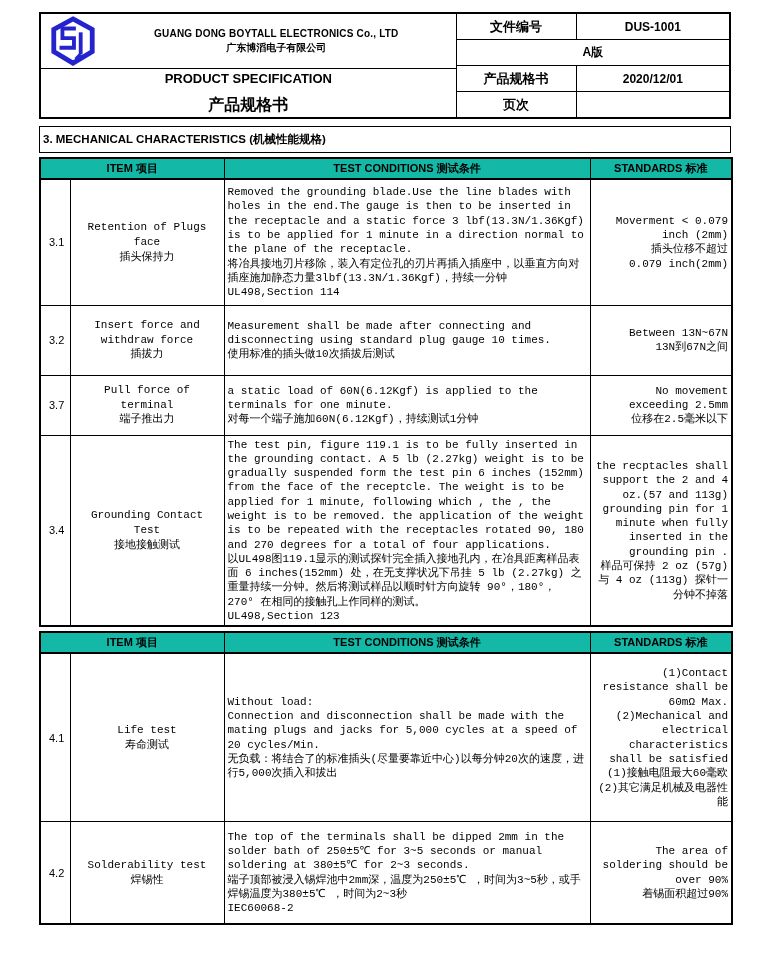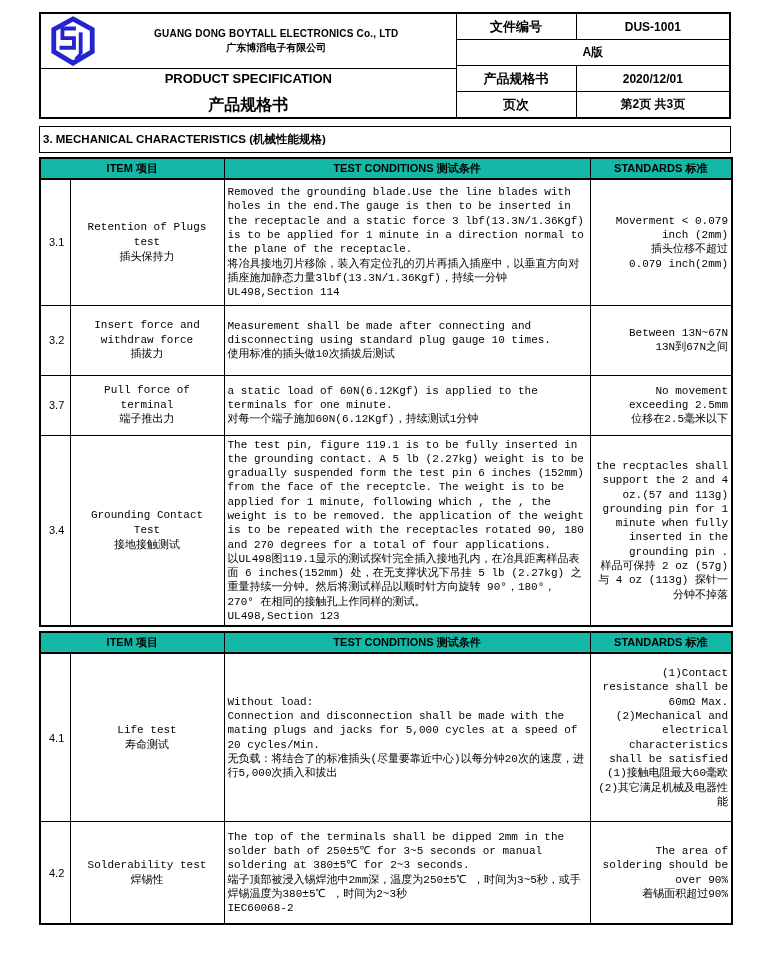--- a/index.html
+++ b/index.html
@@ -157,21 +157,20 @@
       </div>
       <div class="dh-field">
         <div class="dh-field-value">A版</div>
       </div>
       <div class="dh-field">
         <div class="dh-field-label">产品规格书</div>
         <div class="dh-field-value">2020/12/01</div>
       </div>
       <div class="dh-field">
         <div class="dh-field-label">页次</div>
-        <div class="dh-field-value">第2页  共3页</div>
       </div>
     </div>
   </div>
 
   <div class="section-title">3. MECHANICAL CHARACTERISTICS  (机械性能规格)</div>
 
   <table class="spec">
     <colgroup>
       <col class="col-num">
         <col class="col-item">
@@ -179,21 +178,21 @@
         <col class="col-std">
     </colgroup>
     <tbody>
       <tr class="hdr">
         <th colspan="2">ITEM 项目</th>
         <th>TEST CONDITIONS 测试条件</th>
         <th>STANDARDS 标准</th>
       </tr>
       <tr style="height:126px">
         <td class="c-num">3.1</td>
-        <td class="c-item pre">Retention of Plugs test
+        <td class="c-item pre">Retention of Plugs face
 插头保持力</td>
         <td class="c-cond pre">Removed the grounding blade.Use the line blades with holes in the end.The gauge is then to be inserted in the receptacle and a static force 3 lbf(13.3N/1.36Kgf) is to be applied for 1 minute in a direction normal to the plane of the receptacle.
 将冶具接地刃片移除，装入有定位孔的刃片再插入插座中，以垂直方向对插座施加静态力量3lbf(13.3N/1.36Kgf)，持续一分钟
 UL498,Section 114</td>
         <td class="c-std pre">Moverment &lt; 0.079 inch (2mm)
 插头位移不超过
 0.079 inch(2mm)</td>
       </tr>
       <tr style="height:70px">
         <td class="c-num">3.2</td>

